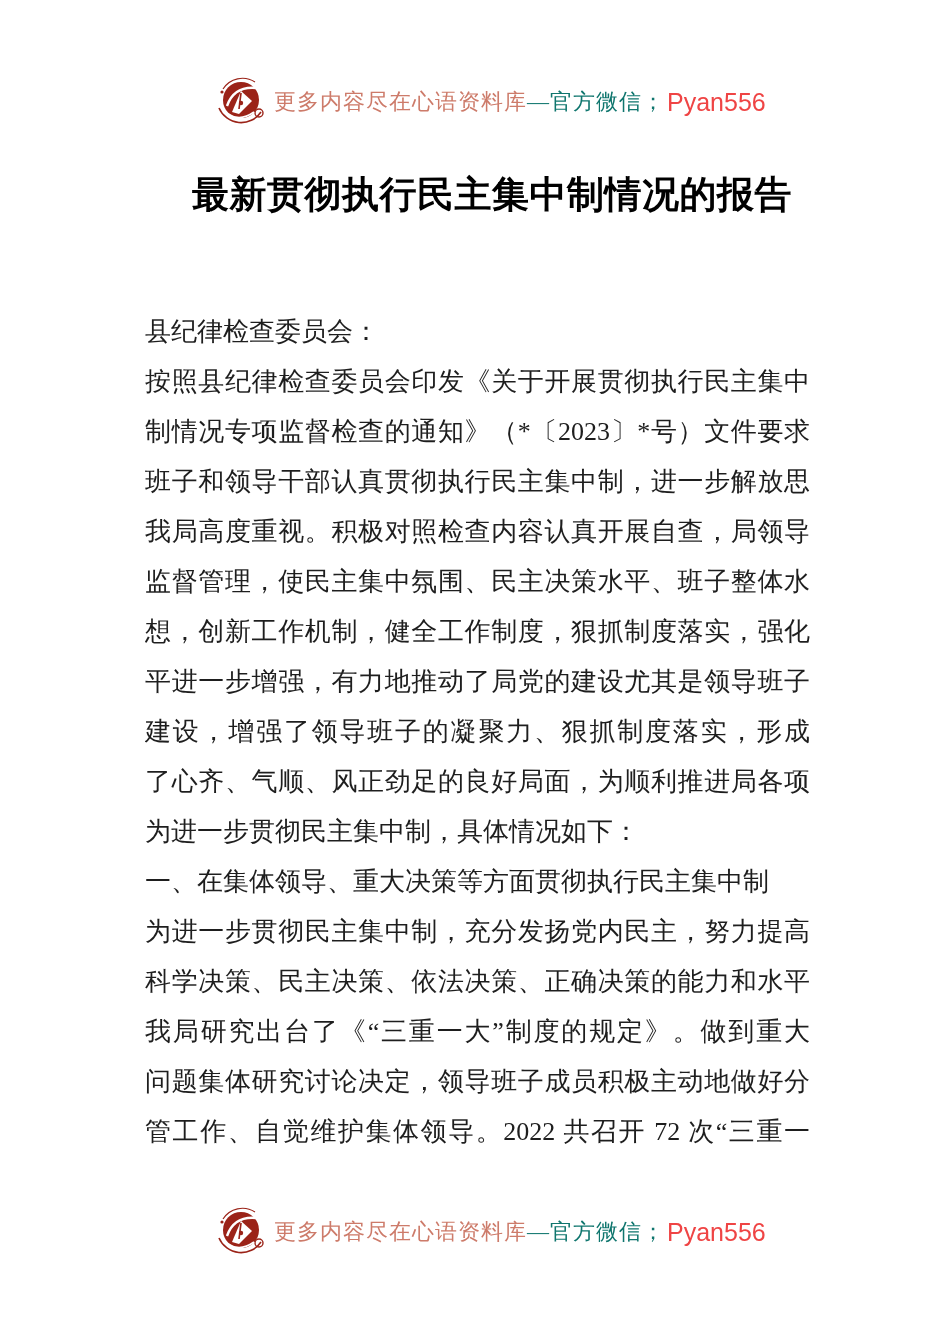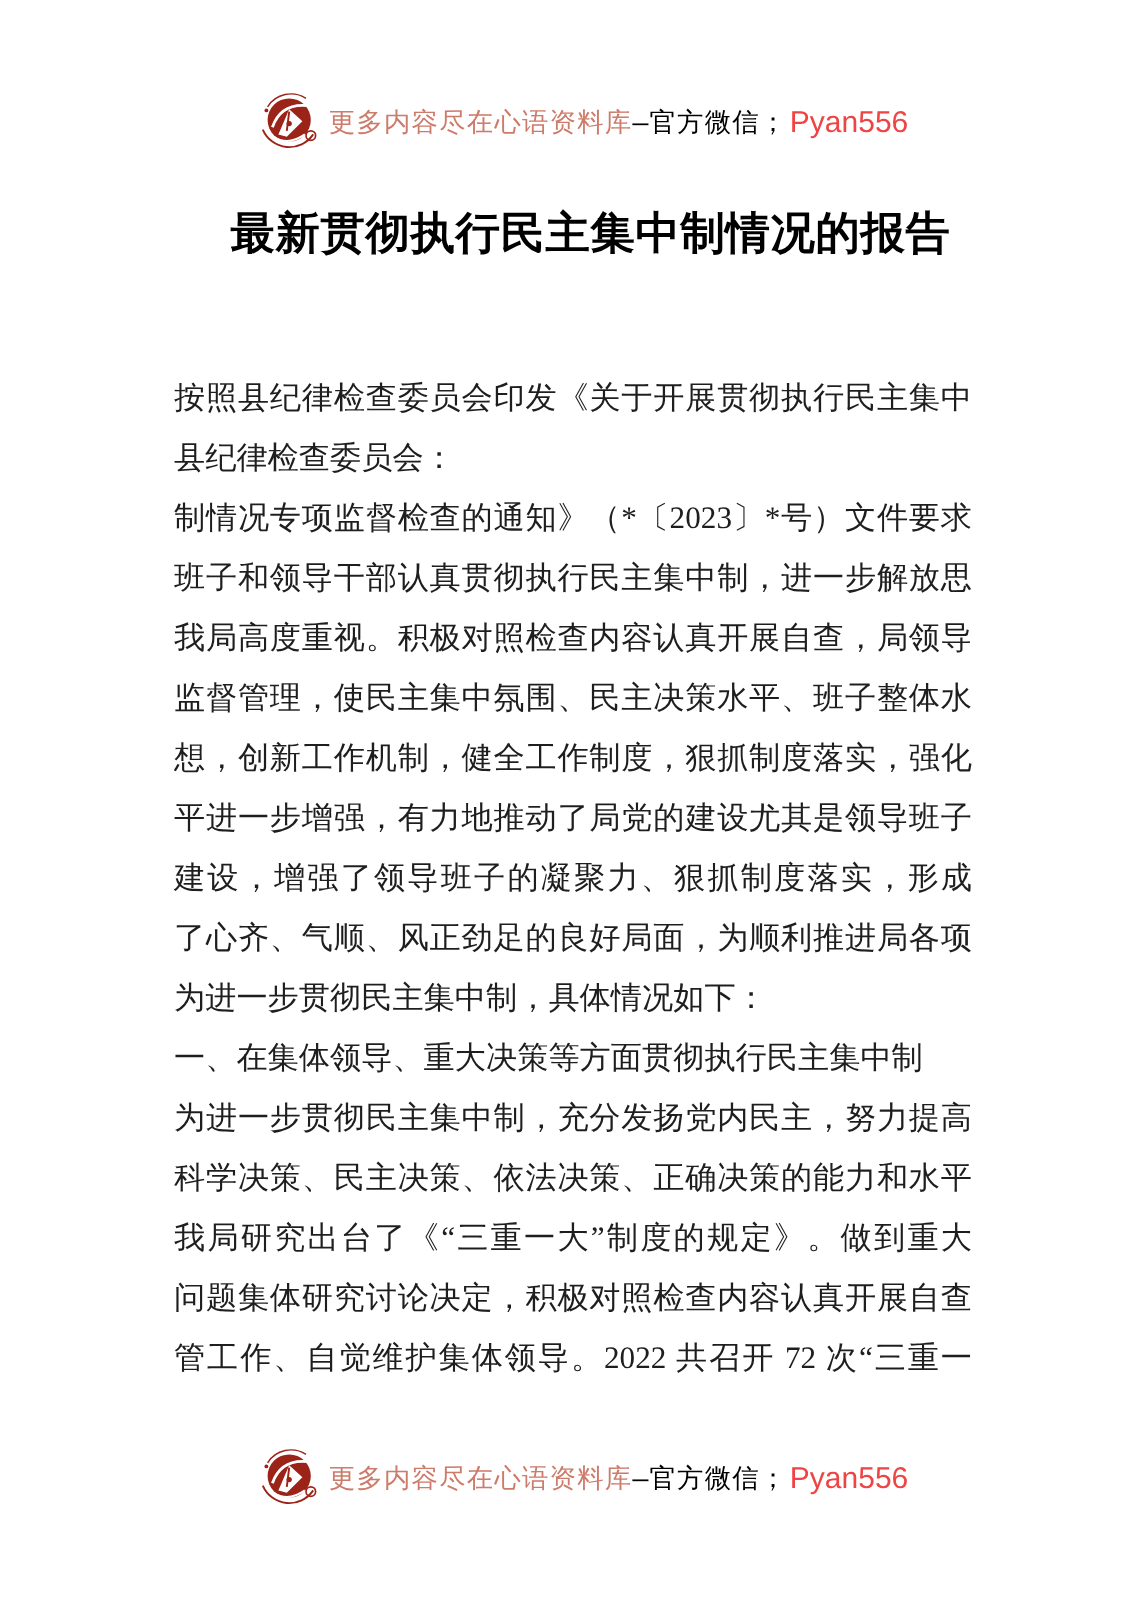--- a/index.html
+++ b/index.html
@@ -21,24 +21,23 @@
   }
   .brandbar-top    { top:76px;  }
   .brandbar-bottom { top:1206px; }
   .logo { width:52px; height:52px; flex:0 0 auto; margin-right:8px; }
   .brand-main {
     color:#cd7b6a;
     font-size:22px;
     letter-spacing:1px;
   }
   .brand-sep {
-    color:#000000;
+    color:#0f766e;
     font-size:22px;
     letter-spacing:1px;
-    font-family:Liberation Mono, monospace;
   }
   .brand-id {
     color:#ef4444;
     font-family:"Liberation Sans", sans-serif;
     font-size:25px;
     margin-left:2px;
   }
 
   
   .doc-title {
@@ -93,36 +92,36 @@
       <path d="M14,38 Q26,46 40,36" stroke="#ffffff" stroke-width="1.6" fill="none"></path>
     </svg>
     <span class="brand-main">更多内容尽在心语资料库</span>
       <span class="brand-sep">—官方微信；</span>
       <span class="brand-id">Pyan556</span>
   </div>
 
   <h1 class="doc-title">最新贯彻执行民主集中制情况的报告</h1>
 
   <div class="body-text">
+    <div class="line flush">县纪律检查委员会：</div>
     <div class="line">按照县纪律检查委员会印发《关于开展贯彻执行民主集中</div>
-    <div class="line flush">县纪律检查委员会：</div>
     <div class="line">制情况专项监督检查的通知》（*〔2023〕*号）文件要求</div>
     <div class="line">班子和领导干部认真贯彻执行民主集中制，进一步解放思</div>
     <div class="line">我局高度重视。积极对照检查内容认真开展自查，局领导</div>
     <div class="line">监督管理，使民主集中氛围、民主决策水平、班子整体水</div>
     <div class="line">想，创新工作机制，健全工作制度，狠抓制度落实，强化</div>
     <div class="line">平进一步增强，有力地推动了局党的建设尤其是领导班子</div>
     <div class="line">建设，增强了领导班子的凝聚力、狠抓制度落实，形成</div>
     <div class="line">了心齐、气顺、风正劲足的良好局面，为顺利推进局各项</div>
     <div class="line flush">为进一步贯彻民主集中制，具体情况如下：</div>
     <div class="line flush">一、在集体领导、重大决策等方面贯彻执行民主集中制</div>
     <div class="line">为进一步贯彻民主集中制，充分发扬党内民主，努力提高</div>
     <div class="line">科学决策、民主决策、依法决策、正确决策的能力和水平</div>
     <div class="line">我局研究出台了《“三重一大”制度的规定》。做到重大</div>
-    <div class="line">问题集体研究讨论决定，积极对照检查内容认真开展自查</div>
+    <div class="line">问题集体研究讨论决定，领导班子成员积极主动地做好分</div>
     <div class="line">管工作、自觉维护集体领导。2022 共召开 72 次“三重一</div>
   </div>
 
   <div class="brandbar brandbar-bottom">
     <svg class="logo" viewBox="0 0 52 52" aria-hidden="true">
       <path d="M5,32 A24,24 0 0 0 47,36" stroke="#9b2318" stroke-width="1.6" fill="none"></path>
       <path d="M9,13 A23,23 0 0 1 41,6" stroke="#9b2318" stroke-width="1.2" fill="none"></path>
       <circle cx="45" cy="37" r="4" fill="none" stroke="#9b2318" stroke-width="1.4"></circle>
       <circle cx="8" cy="16" r="1.6" fill="#9b2318"></circle>
       <circle cx="27" cy="24" r="18" fill="#9b2318"></circle>

